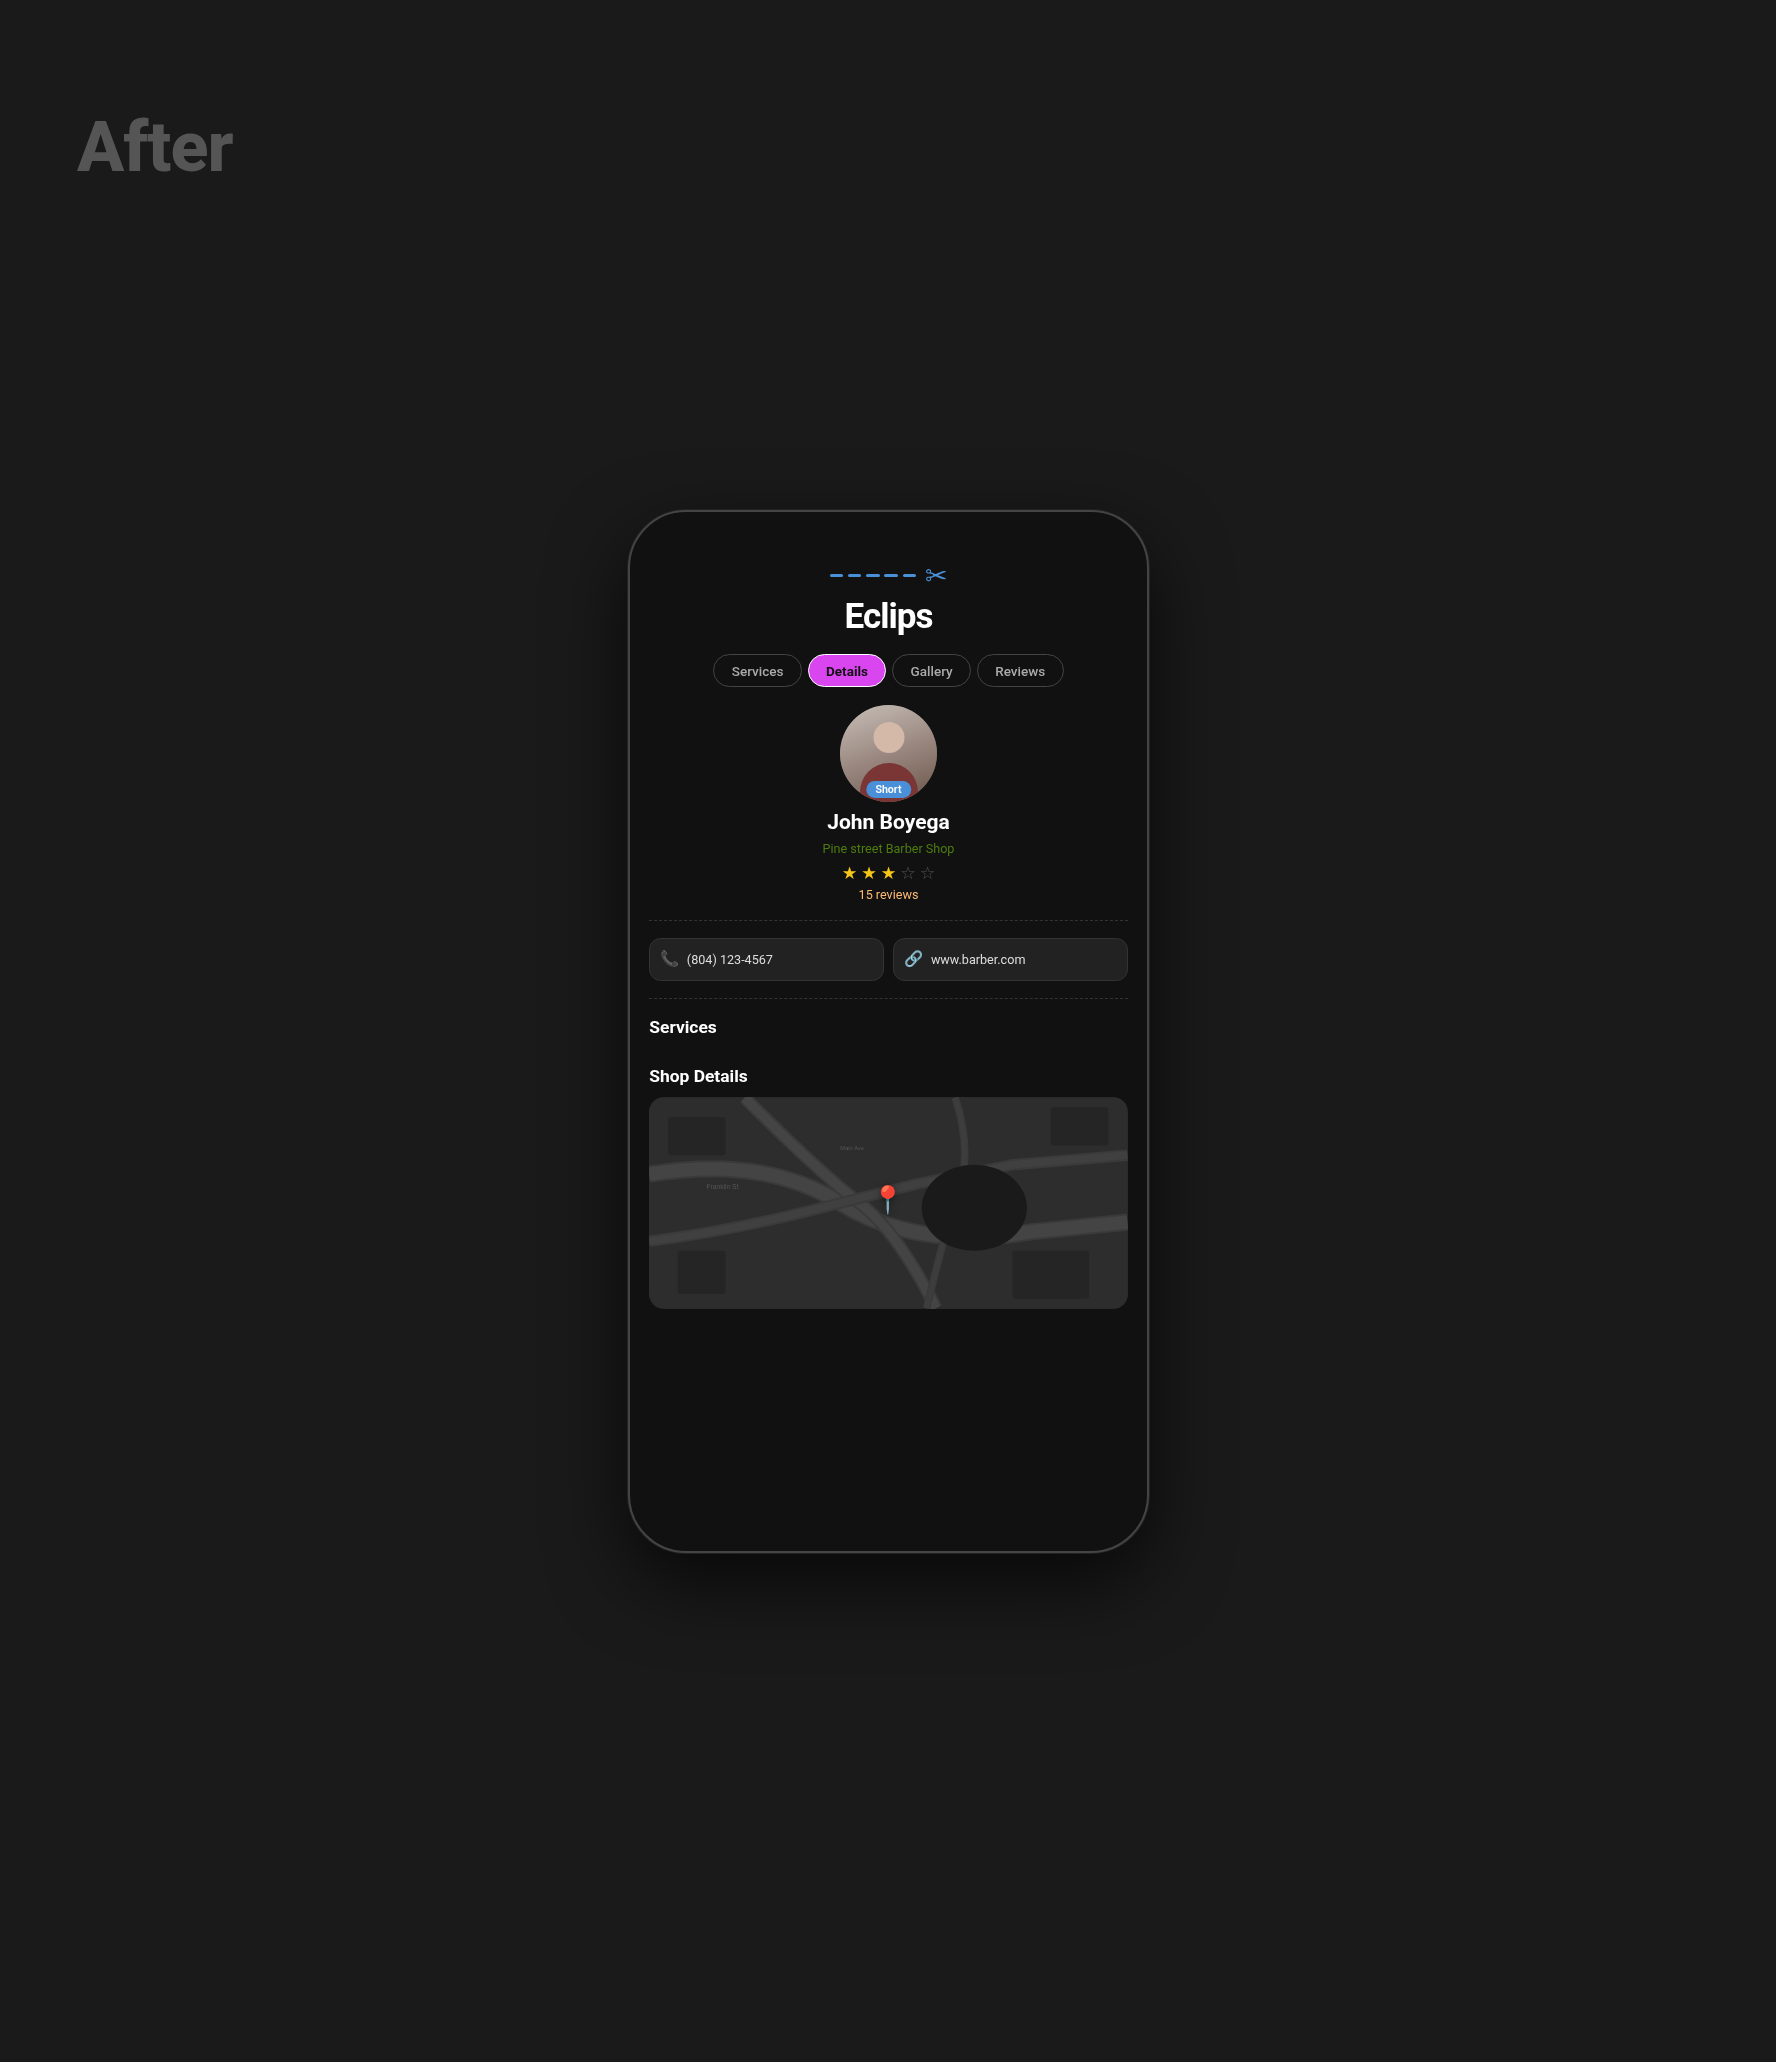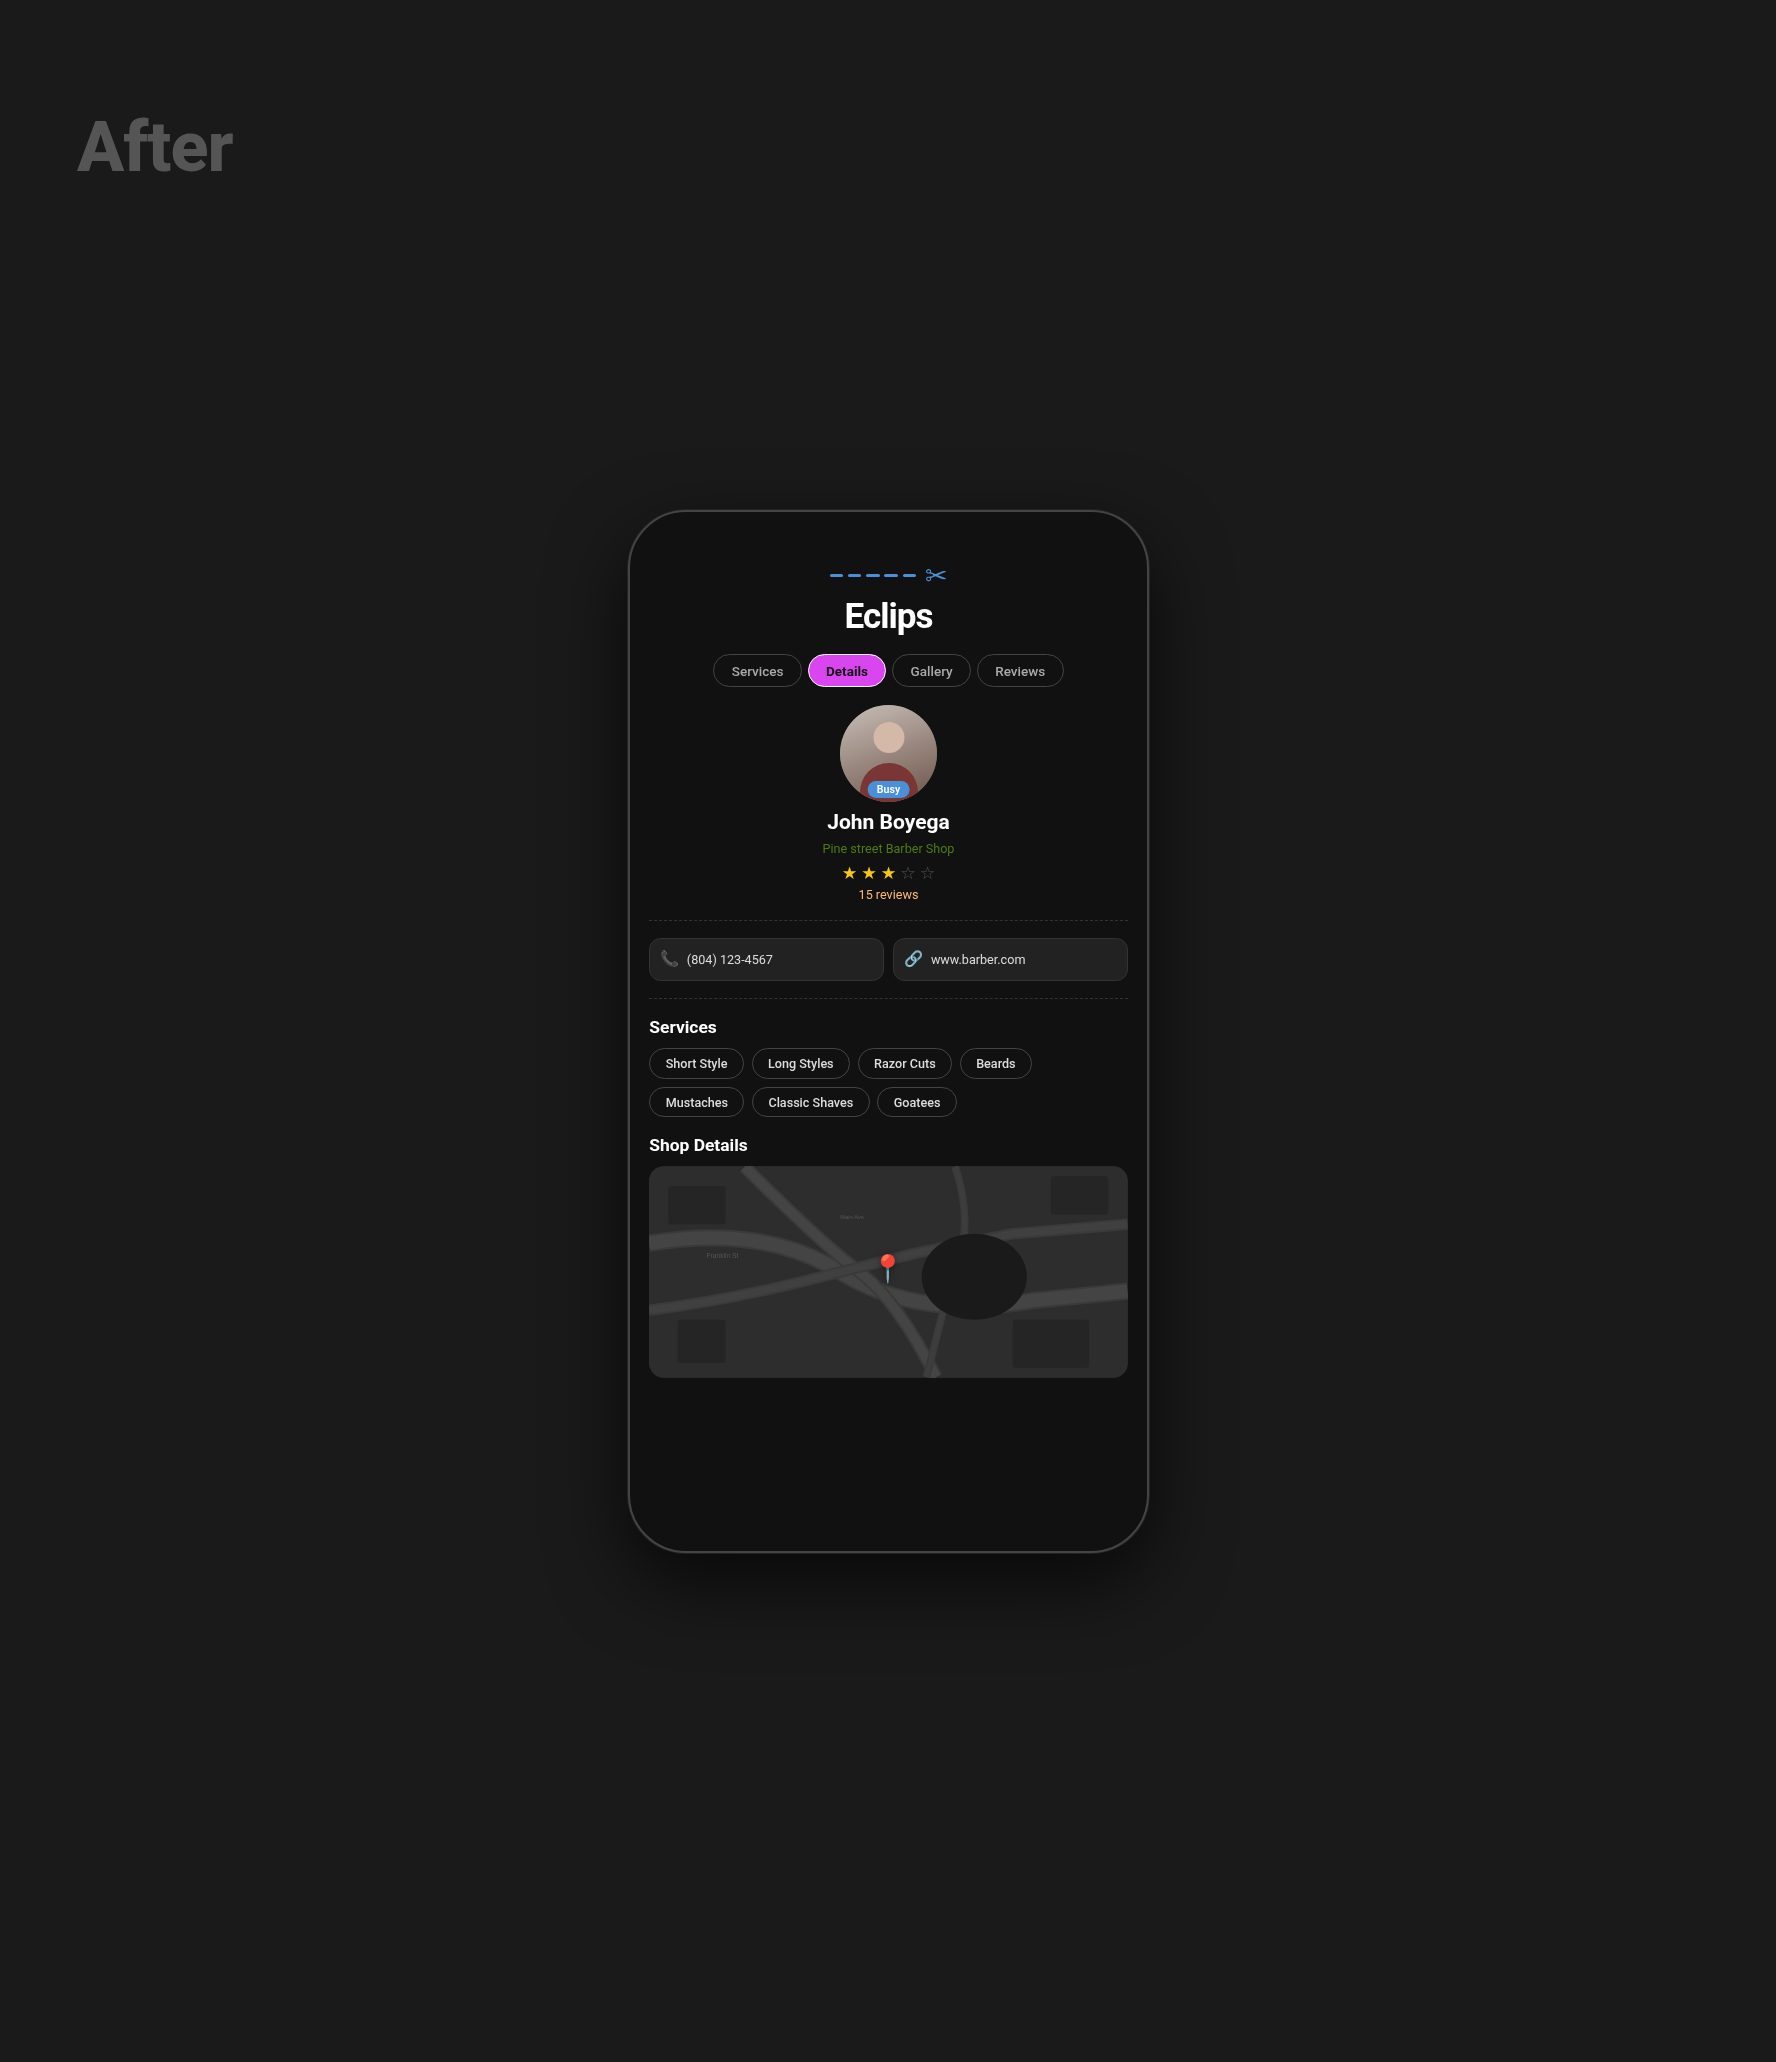--- a/index.html
+++ b/index.html
@@ -358,21 +358,21 @@
         <div class="tab-item active">Details</div>
         <div class="tab-item">Gallery</div>
         <div class="tab-item">Reviews</div>
       </div>
 
       <div class="profile-section">
         <div class="avatar-wrapper">
           <div class="avatar-circle">
             <div class="avatar-person"></div>
           </div>
-          <div class="busy-badge">Busy</div>
+          <div class="busy-badge">Short</div>
         </div>
         <div class="profile-name">John Boyega</div>
         <div class="profile-shop">Pine street Barber Shop</div>
         <div class="stars-row">
           <span class="star filled">★</span>
           <span class="star filled">★</span>
           <span class="star filled">★</span>
           <span class="star empty">☆</span>
           <span class="star empty">☆</span>
         </div>
@@ -389,29 +389,20 @@
         <div class="contact-btn">
           <span class="contact-icon">🔗</span>
           <span class="contact-text">www.barber.com</span>
         </div>
       </div>
 
       <hr class="divider-dashed">
 
       <div class="services-section">
         <div class="section-title">Services</div>
-        <div class="service-tags">
-          <div class="service-tag">Short Style</div>
-          <div class="service-tag">Long Styles</div>
-          <div class="service-tag">Razor Cuts</div>
-          <div class="service-tag">Beards</div>
-          <div class="service-tag">Mustaches</div>
-          <div class="service-tag">Classic Shaves</div>
-          <div class="service-tag">Goatees</div>
-        </div>
       </div>
 
       <div class="shop-details-section">
         <div class="section-title">Shop Details</div>
         <div class="map-container">
           
           <svg class="map-svg" viewBox="0 0 500 220" xmlns="http://www.w3.org/2000/svg">
 
             <rect width="500" height="220" fill="#2d2d2d"></rect>
 

